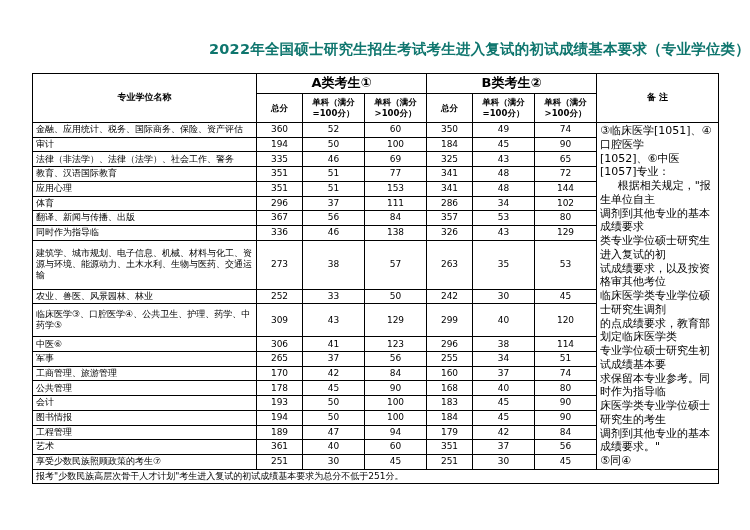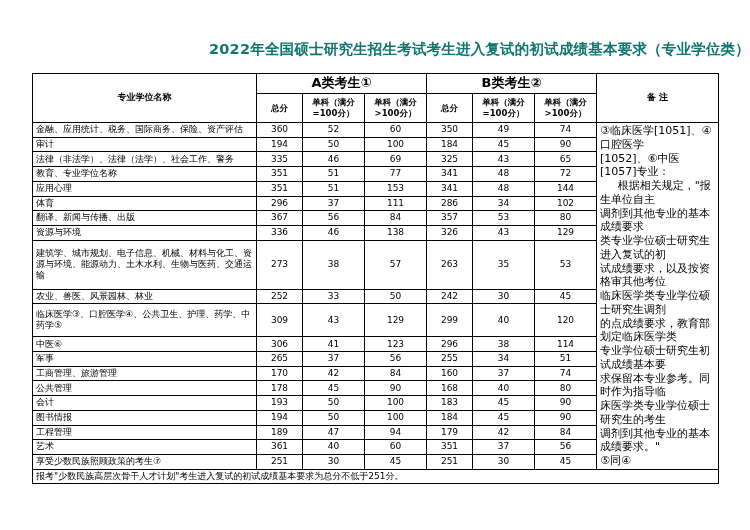--- a/index.html
+++ b/index.html
@@ -168,21 +168,21 @@
           <td class="name-cell">法律（非法学）、法律（法学）、社会工作、警务</td>
           <td class="num">335</td>
           <td class="num">46</td>
           <td class="num">69</td>
           <td class="num">325</td>
           <td class="num">43</td>
           <td class="num">65</td>
         </tr>
 
         <tr>
-          <td class="name-cell">教育、专业学位名称</td>
+          <td class="name-cell">教育、汉语国际教育</td>
           <td class="num">351</td>
           <td class="num">51</td>
           <td class="num">77</td>
           <td class="num">341</td>
           <td class="num">48</td>
           <td class="num">72</td>
         </tr>
 
         <tr>
           <td class="name-cell">应用心理</td>
@@ -208,21 +208,21 @@
           <td class="name-cell">翻译、新闻与传播、出版</td>
           <td class="num">367</td>
           <td class="num">56</td>
           <td class="num">84</td>
           <td class="num">357</td>
           <td class="num">53</td>
           <td class="num">80</td>
         </tr>
 
         <tr>
-          <td class="name-cell">资源与环境</td>
+          <td class="name-cell">同时作为指导临</td>
           <td class="num">336</td>
           <td class="num">46</td>
           <td class="num">138</td>
           <td class="num">326</td>
           <td class="num">43</td>
           <td class="num">129</td>
         </tr>
 
         <tr>
           <td class="name-cell" style="height:46px;">建筑学、城市规划、电子信息、机械、材料与化工、资源与环境、能源动力、土木水利、生物与医药、交通运输</td>

